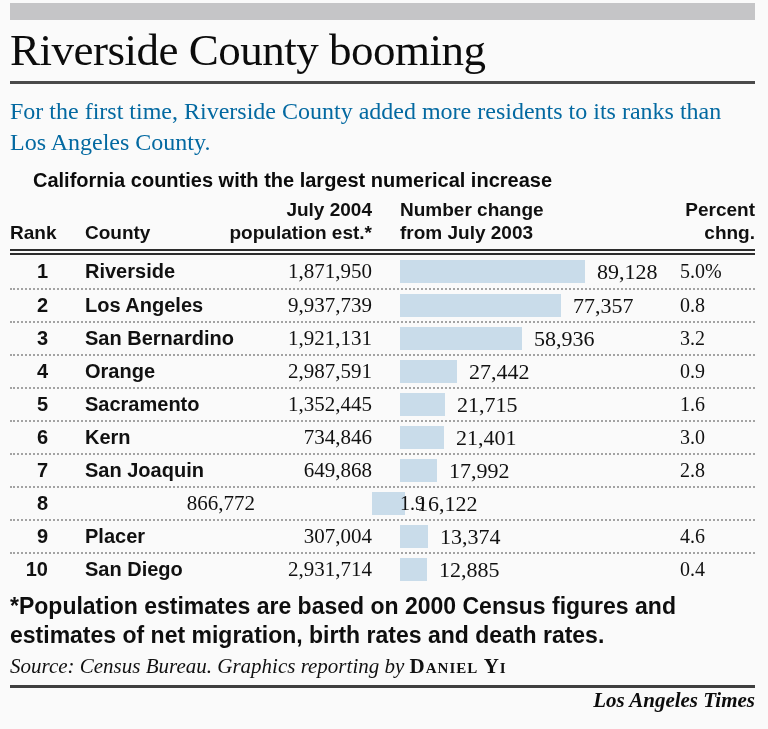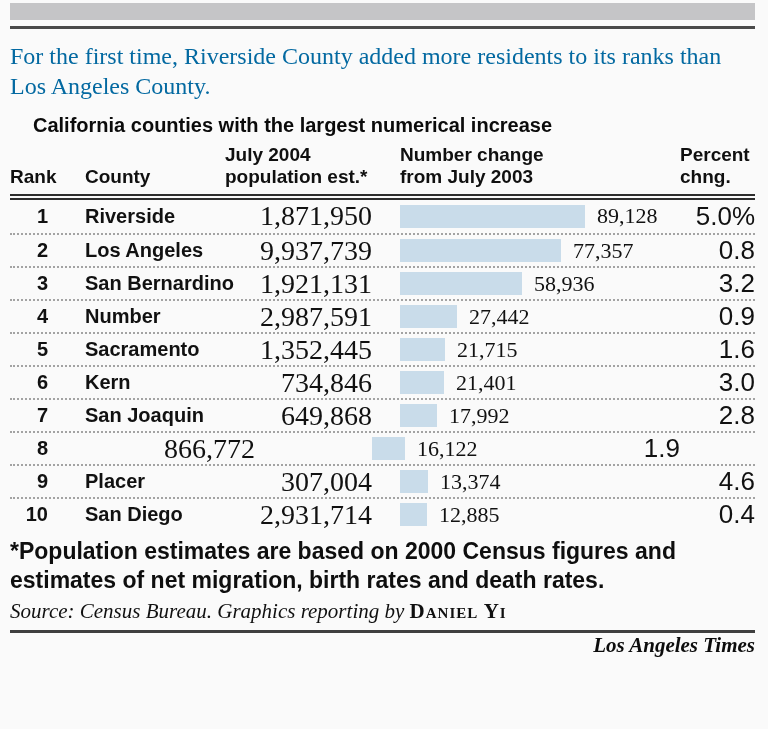--- a/index.html
+++ b/index.html
@@ -52,43 +52,43 @@
     margin-top: 7px;
     display: grid;
     grid-template-columns: 75px 140px 147px 28px 280px 1fr;
     align-items: end;
     font-weight: 700;
     font-size: 19px;
     line-height: 1.18;
     padding-bottom: 5px;
     color: #101010;
   }
-  .h-pop, .h-pct { white-space: nowrap; }
+  .h-pop, .h-pct { text-align: right; white-space: nowrap; }
   .h-change { text-align: left; white-space: nowrap; }
   .head-rule {
     height: 6px;
     border-top: 2px solid #2d2d2d;
     border-bottom: 2px solid #2d2d2d;
   }
 
   
   .t-row {
     display: grid;
     grid-template-columns: 38px 37px 170px 117px 28px 280px 1fr;
     align-items: center;
     height: 33px;
   }
   .t-row + .t-row { border-top: 2px dotted #a3a3a3; }
   .c-rank  { text-align: right; font-weight: 700; font-size: 20px; }
   .c-county{ font-weight: 700; font-size: 20px; white-space: nowrap; }
-  .c-pop   { text-align: right; font-family: "Liberation Serif", serif; font-size: 28px; }
+  .c-pop   { text-align: right; font-family: "Liberation Serif", serif; font-size: 21px; }
   .c-change{ display: flex; align-items: center; }
   .bar     { display: inline-block; height: 23px; background: var(--bar, #c9dcea); flex: 0 0 auto; }
   .bar-label { margin-left: 12px; font-family: "Liberation Serif", serif; font-size: 22px; white-space: nowrap; }
-  .c-pct   { text-align: right; font-family: Liberation Sans, sans-serif; font-size: 26px; }
+  .c-pct   { text-align: left; font-family: Liberation Serif, serif; font-size: 20px; }
 
   
   .footnote {
     margin-top: 7px;
     font-size: 23px;
     font-weight: 700;
     line-height: 1.26;
     color: #0e0e0e;
     max-width: 740px;
   }
@@ -115,20 +115,21 @@
     color: #0c0c0c;
   }
 </style>
 </head>
 <body>
 
 <div class="page">
 
   <div class="top-bar"></div>
 
+  <h1 class="title">Riverside County booming</h1>
   <div class="title-rule"></div>
 
   <p class="intro">For the first time, Riverside County added more residents to its ranks than Los Angeles County.</p>
 
   <div class="kicker">California counties with the largest numerical increase</div>
 
   <div class="t-head">
     <div class="h-rank">Rank</div>
     <div class="h-county">County</div>
     <div class="h-pop">
@@ -180,21 +181,21 @@
         <span class="c-gap"></span>
         <span class="c-change">
           <span class="bar" style="width: 122px;"></span>
           <span class="bar-label">58,936</span>
         </span>
         <span class="c-pct">3.2</span>
       </div>
       <div class="t-row">
         <span class="c-rank">4</span>
         <span class="c-spacer"></span>
-        <span class="c-county">Number</span>
+        <span class="c-county">Orange</span>
         <span class="c-pop">2,987,591</span>
         <span class="c-gap"></span>
         <span class="c-change">
           <span class="bar" style="width: 57px;"></span>
           <span class="bar-label">27,442</span>
         </span>
         <span class="c-pct">0.9</span>
       </div>
       <div class="t-row">
         <span class="c-rank">5</span>

